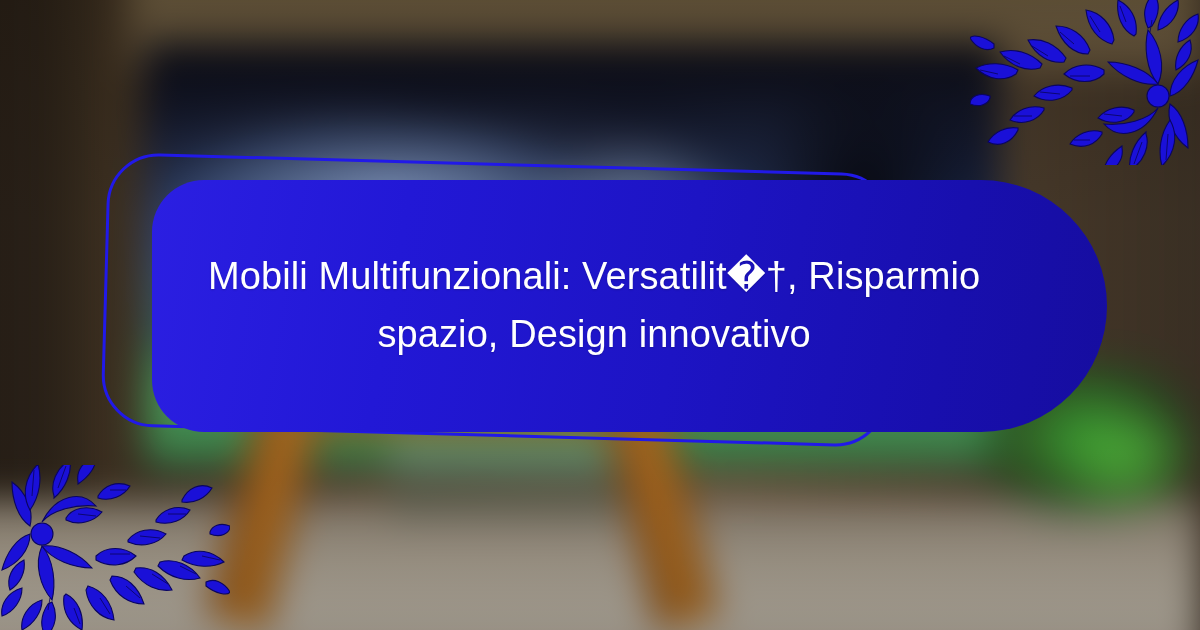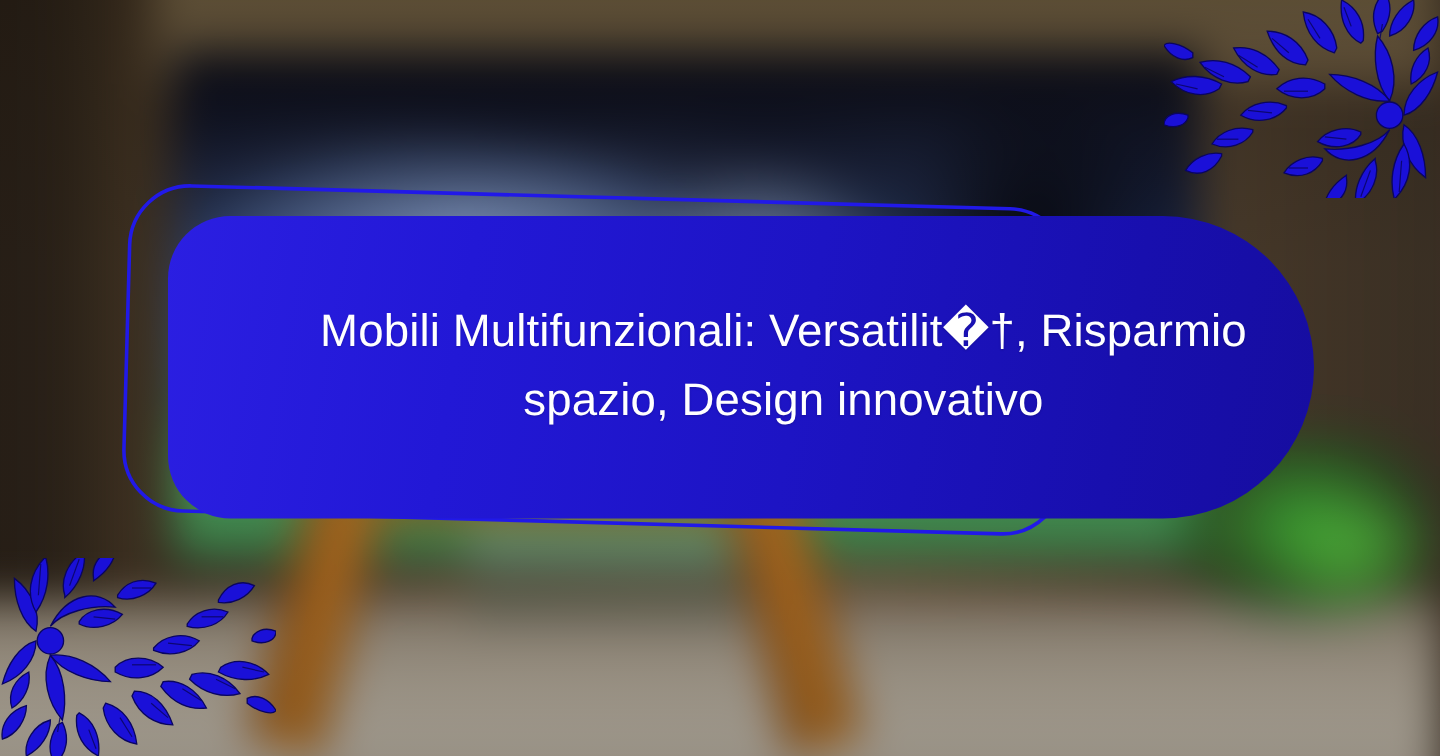--- a/index.html
+++ b/index.html
@@ -178,30 +178,30 @@
     border: 3px solid #2119e8;
     border-radius: 52px;
     z-index: 3;
     transform: rotate(1.6deg);
     transform-origin: left top;
     background: transparent;
   }
 
   .title-plate {
     position: absolute;
-    left: 140px;
+    left: 152px;
     top: 180px;
     width: 955px;
     height: 252px;
     border-radius: 52px 126px 126px 52px;
     background: linear-gradient(100deg, #2b1fe2 0%, #2218d6 26%, #1d14c4 55%, #180fae 82%, #160d9f 100%);
     z-index: 4;
     display: flex;
     align-items: center;
-    justify-content: flex-end;
+    justify-content: flex-start;
   }
 
   .title-text {
     margin: 0;
     padding: 0 56px;
     font-size: 38px;
     line-height: 1.52;
     font-weight: 400;
     color: #ffffff;
     text-align: center;

